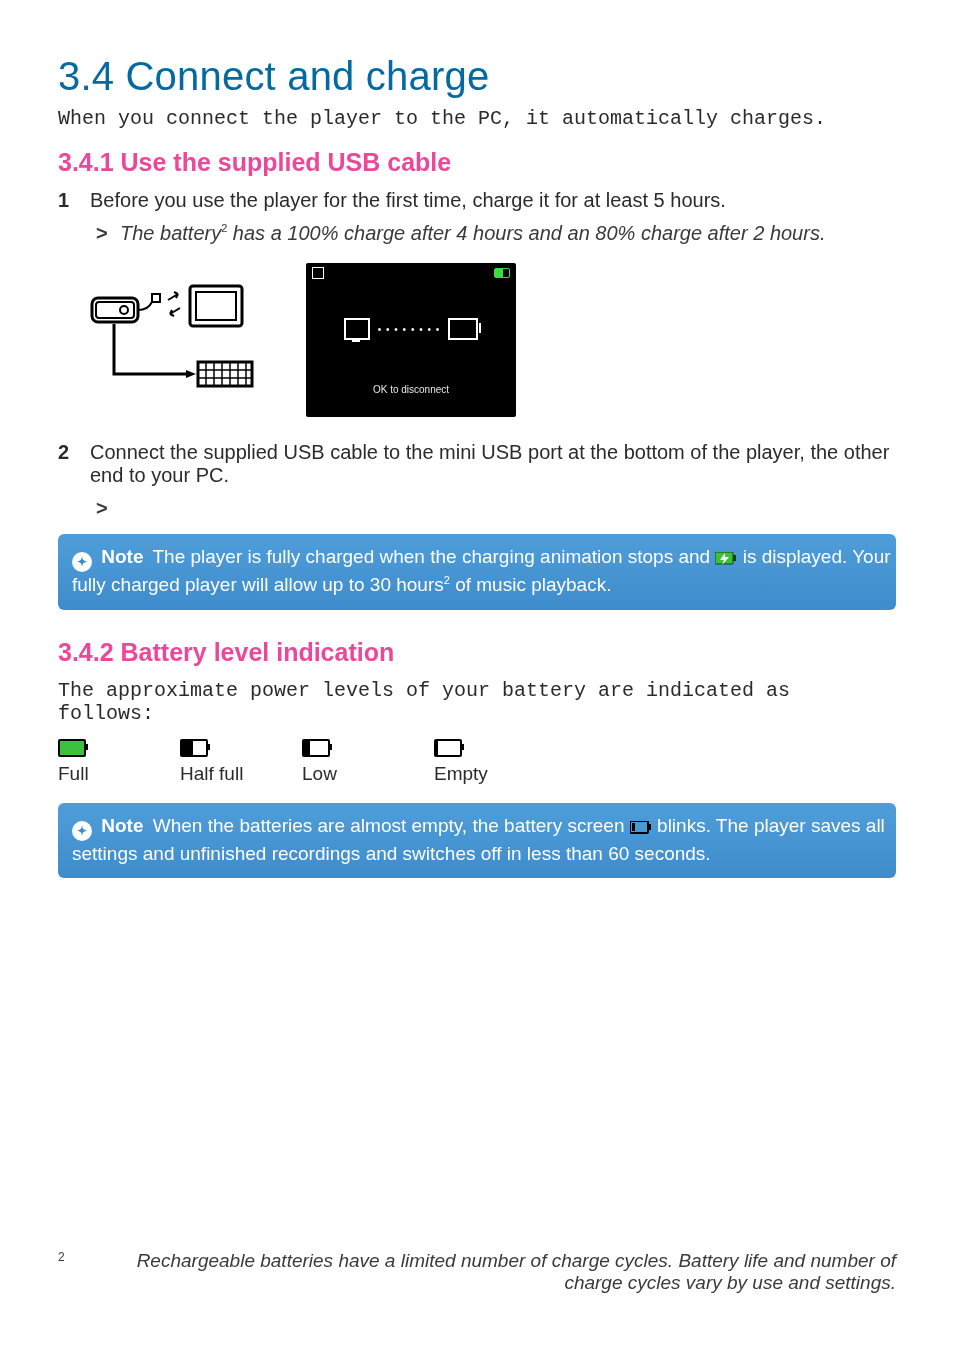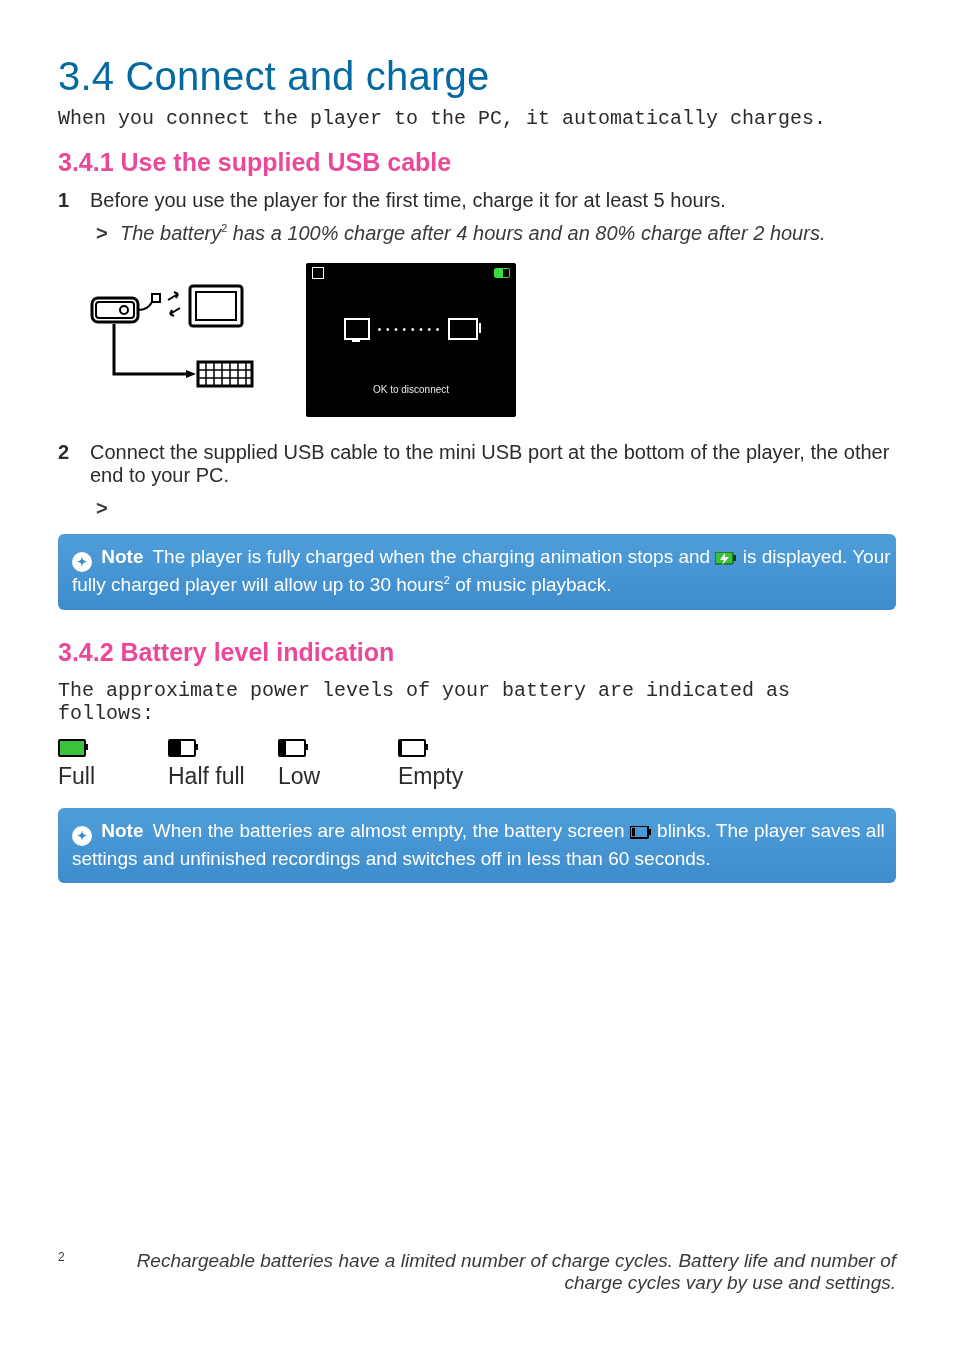--- a/index.html
+++ b/index.html
@@ -161,23 +161,23 @@
     font-weight: 700;
     margin-right: 4px;
   }
   .notebox .inline-icon {
     display: inline-block;
     vertical-align: -3px;
   }
 
   .levels {
     display: flex;
-    gap: 0;
+    gap: 12px;
     margin: 14px 0 18px 0;
-    font-size: 23px;
+    font-size: 19px;
   }
   .lvl1 { width: 110px; }
   .lvl2 { width: 170px; }
   .lvl3 { width: 110px; }
   .lvl4 { width: 120px; }
   .lvl5 { width: 120px; }
   .battery-icon {
     width: 24px; height: 14px;
     border: 2px solid #000;
     position: relative;

